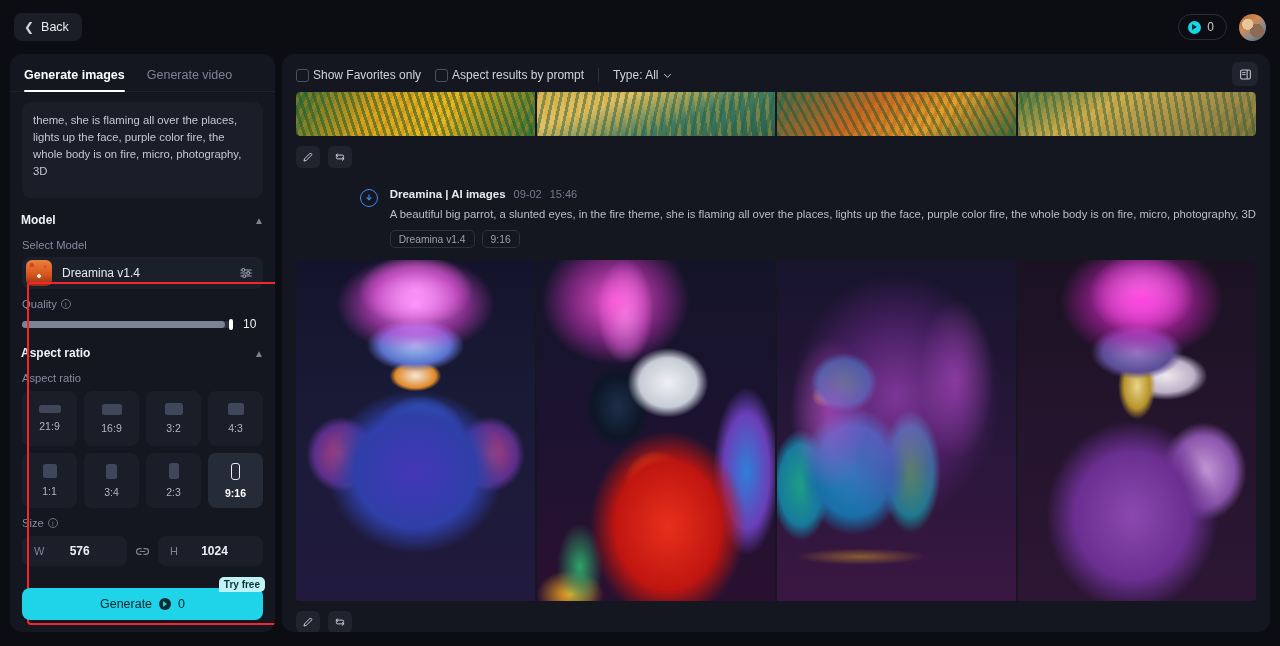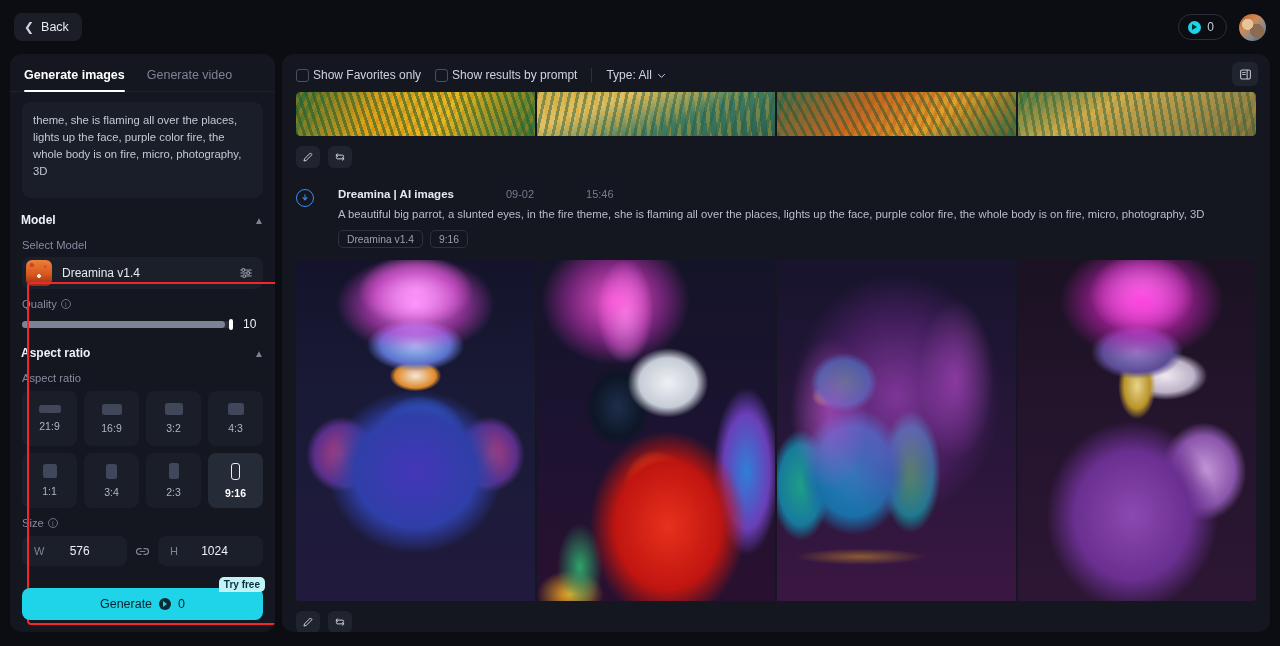--- a/index.html
+++ b/index.html
@@ -165,21 +165,21 @@
     margin: 7px 12px 0 12px;
   }
   .size-input {
     flex: 1; height: 30px; background: #1b1f2a; border-radius: 8px;
     display: flex; align-items: center; padding: 0 12px;
     cursor: text;
   }
   .size-key { font-size: 11px; color: #7d8496; }
   .size-val {
     flex: 1; text-align: center; font-size: 12px;
-    font-weight: normal; color: #eef0f5;
+    font-weight: bold; color: #eef0f5;
   }
   .link-icon { color: #7d8496; flex: none; cursor: pointer; }
 
   
   .redbox {
     position: absolute; left: 17px; top: 228px;
     width: 253px; height: 343px;
     border: 2px solid #f4252b; border-radius: 4px;
     pointer-events: none;
   }
@@ -250,31 +250,31 @@
   .strip-top .cell:first-child { border-radius: 4px 0 0 4px; }
   .strip-top .cell:last-child { border-radius: 0 4px 4px 0; }
 
   .act-row { display: flex; gap: 8px; margin-top: 10px; }
   .act-btn {
     width: 24px; height: 22px; border-radius: 6px;
     background: #20242f; display: flex;
     align-items: center; justify-content: center; cursor: pointer;
   }
 
-  .result-head { display: flex; gap: 24px; margin-top: 20px; }
+  .result-head { display: flex; gap: 12px; margin-top: 20px; justify-content: flex-end; }
   .result-badge {
     width: 18px; height: 18px; border-radius: 50%; flex: none;
     border: 1.5px solid #3d8bf2; display: flex;
     align-items: center; justify-content: center; margin-top: 1px;
   }
   .rh-line1 {
     display: flex; align-items: baseline; gap: 8px;
   }
   .rh-name { font-size: 11.5px; font-weight: bold; color: #e8eaf0; }
-  .rh-date, .rh-time { font-size: 11px; color: #757c8e; margin-left: 44px; }
+  .rh-date, .rh-time { font-size: 11px; color: #757c8e; }
   .rh-prompt {
     font-size: 11.3px; color: #b9bec9; margin-top: 7px; line-height: 15px;
   }
   .tag-row { display: flex; gap: 7px; margin-top: 8px; }
   .tag {
     font-size: 10.3px; color: #9aa0b0;
     border: 1px solid #2c3140; border-radius: 5px;
     padding: 2.5px 8px;
   }
 
@@ -492,21 +492,21 @@
 
 <div class="right-panel">
 
   <div class="filterbar">
     <div class="chk-item">
       <span class="chk"></span>
       <span>Show Favorites only</span>
     </div>
     <div class="chk-item">
       <span class="chk"></span>
-      <span>Show results by prompt</span>
+      <span>Aspect results by prompt</span>
     </div>
     <div class="divider-v"></div>
     <div class="type-sel">
       <span>Type: All</span>
       <svg width="9" height="9" viewBox="0 0 12 12">
         <path d="M2 4.5 6 8.5l4-4" stroke="#cfd4df" stroke-width="1.3" fill="none" stroke-linecap="round"></path>
       </svg>
     </div>
   </div>
 

